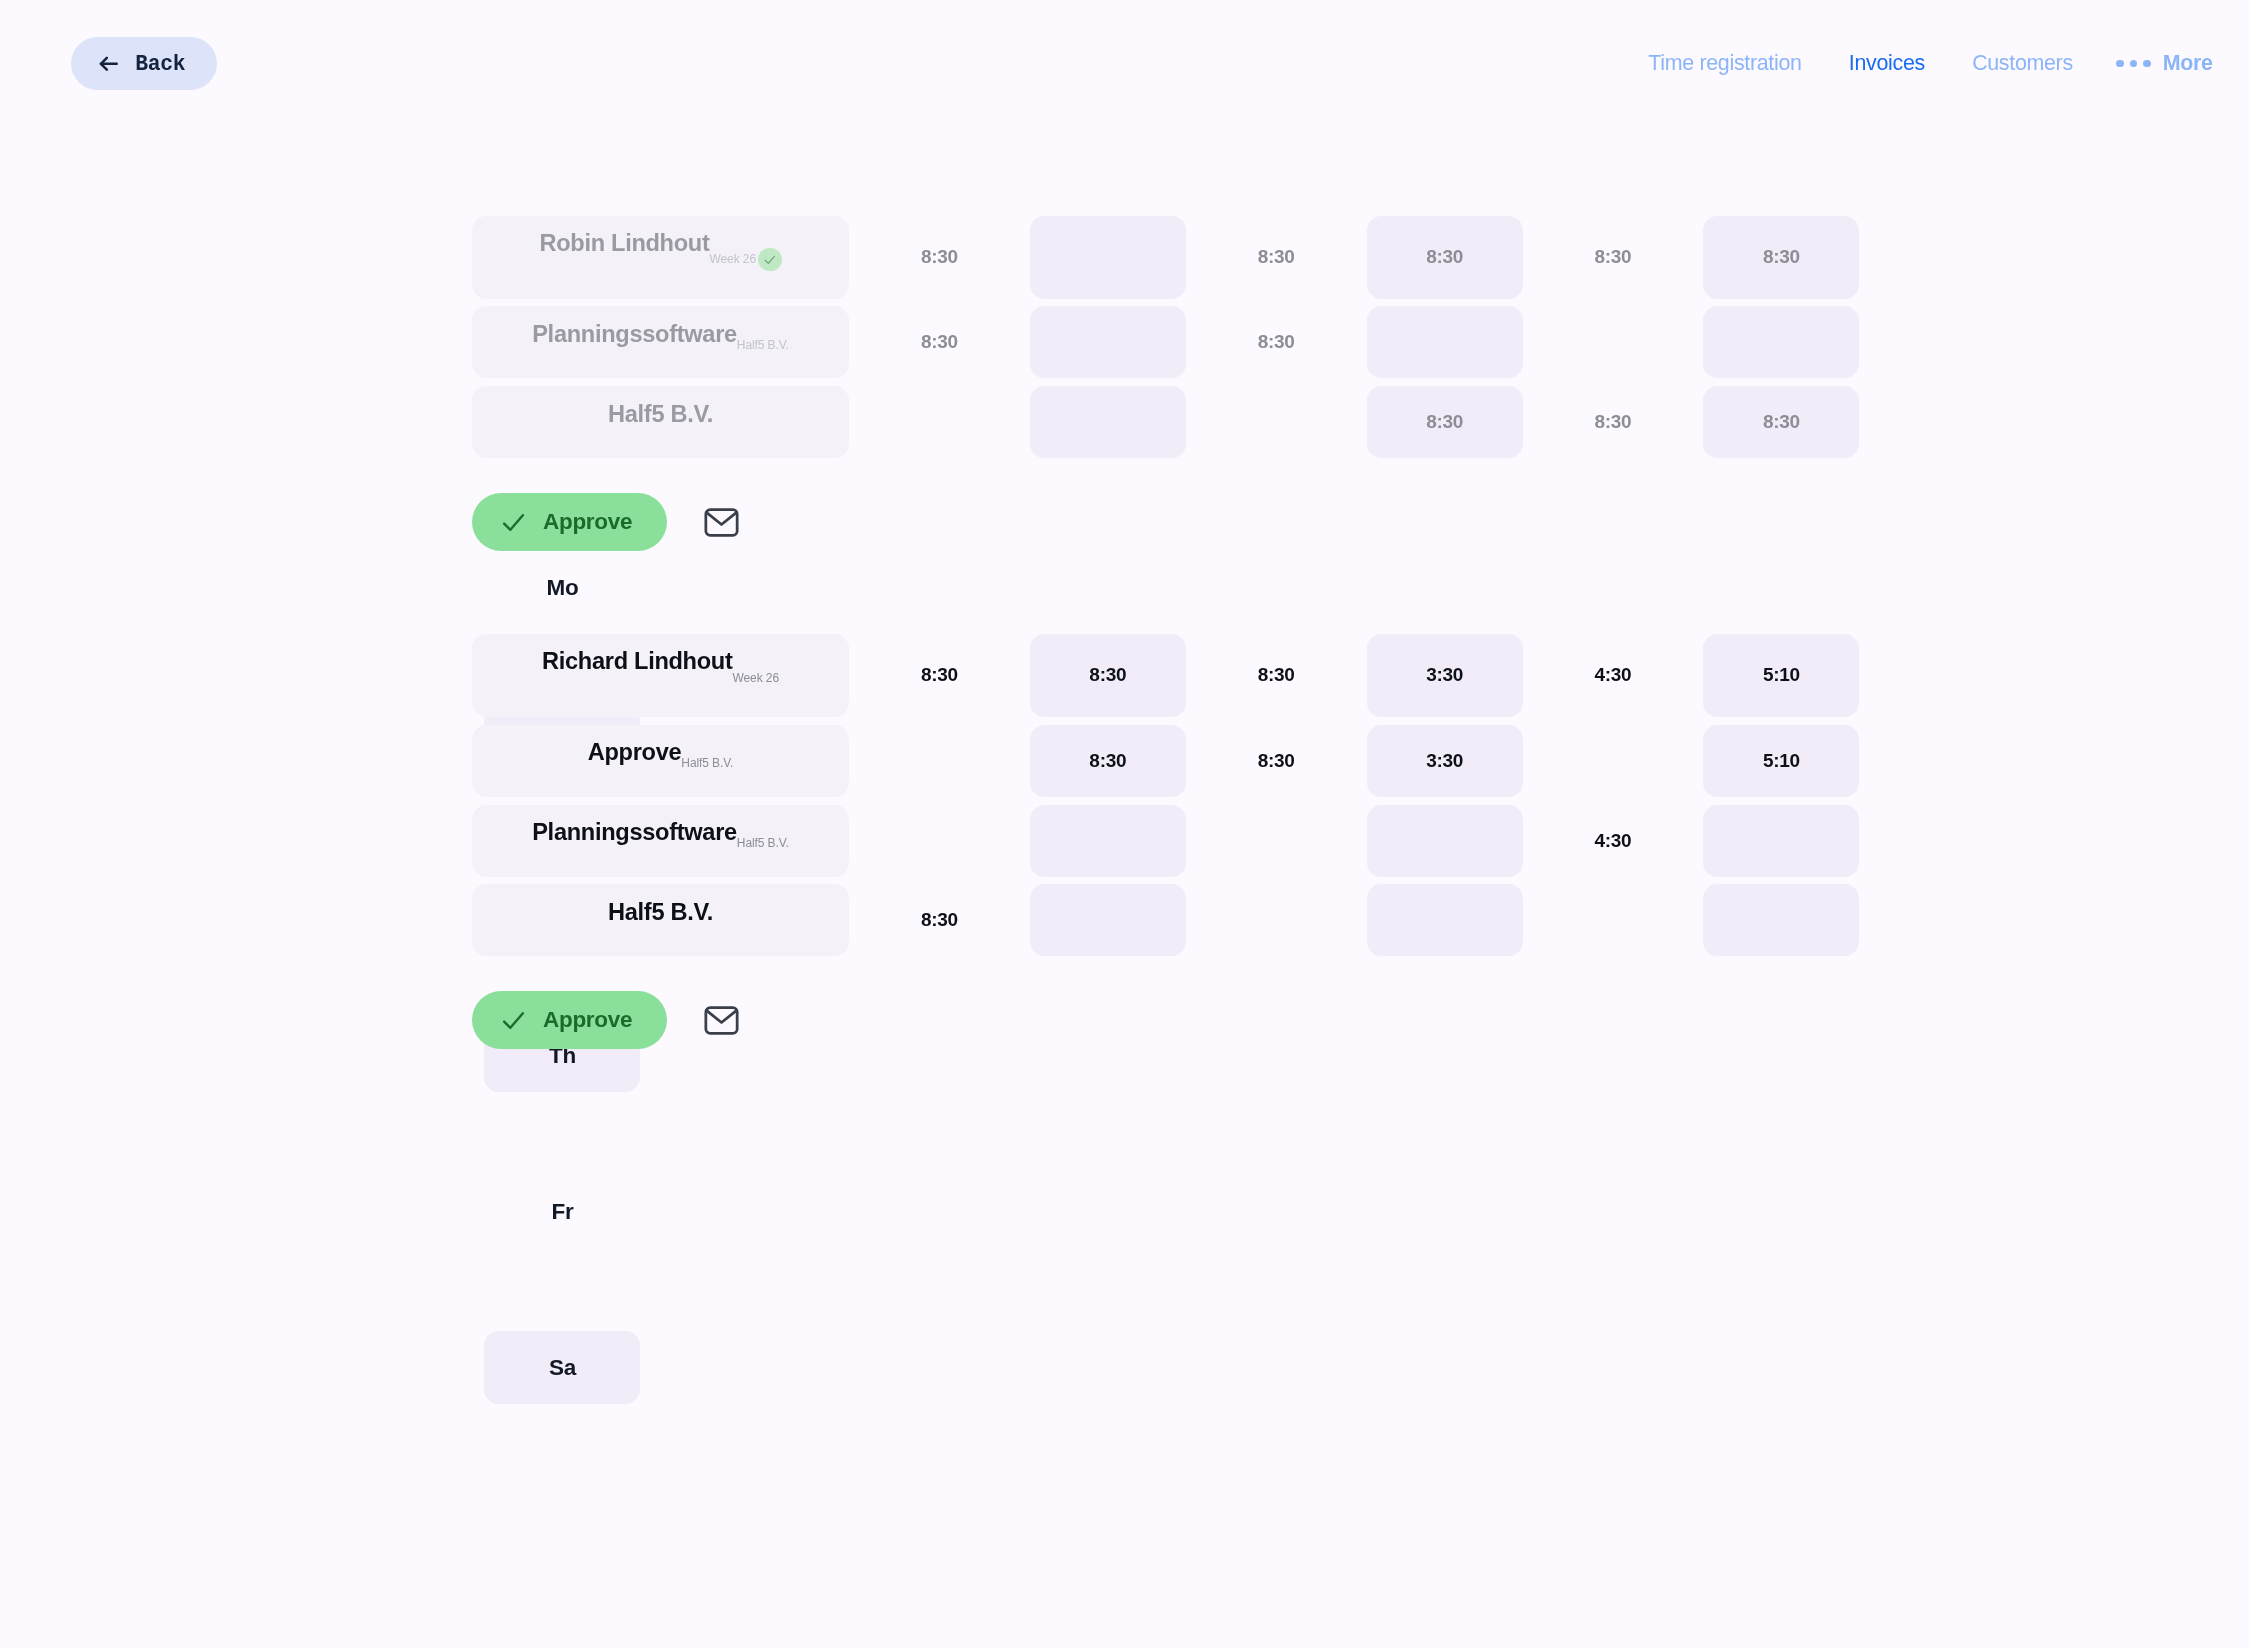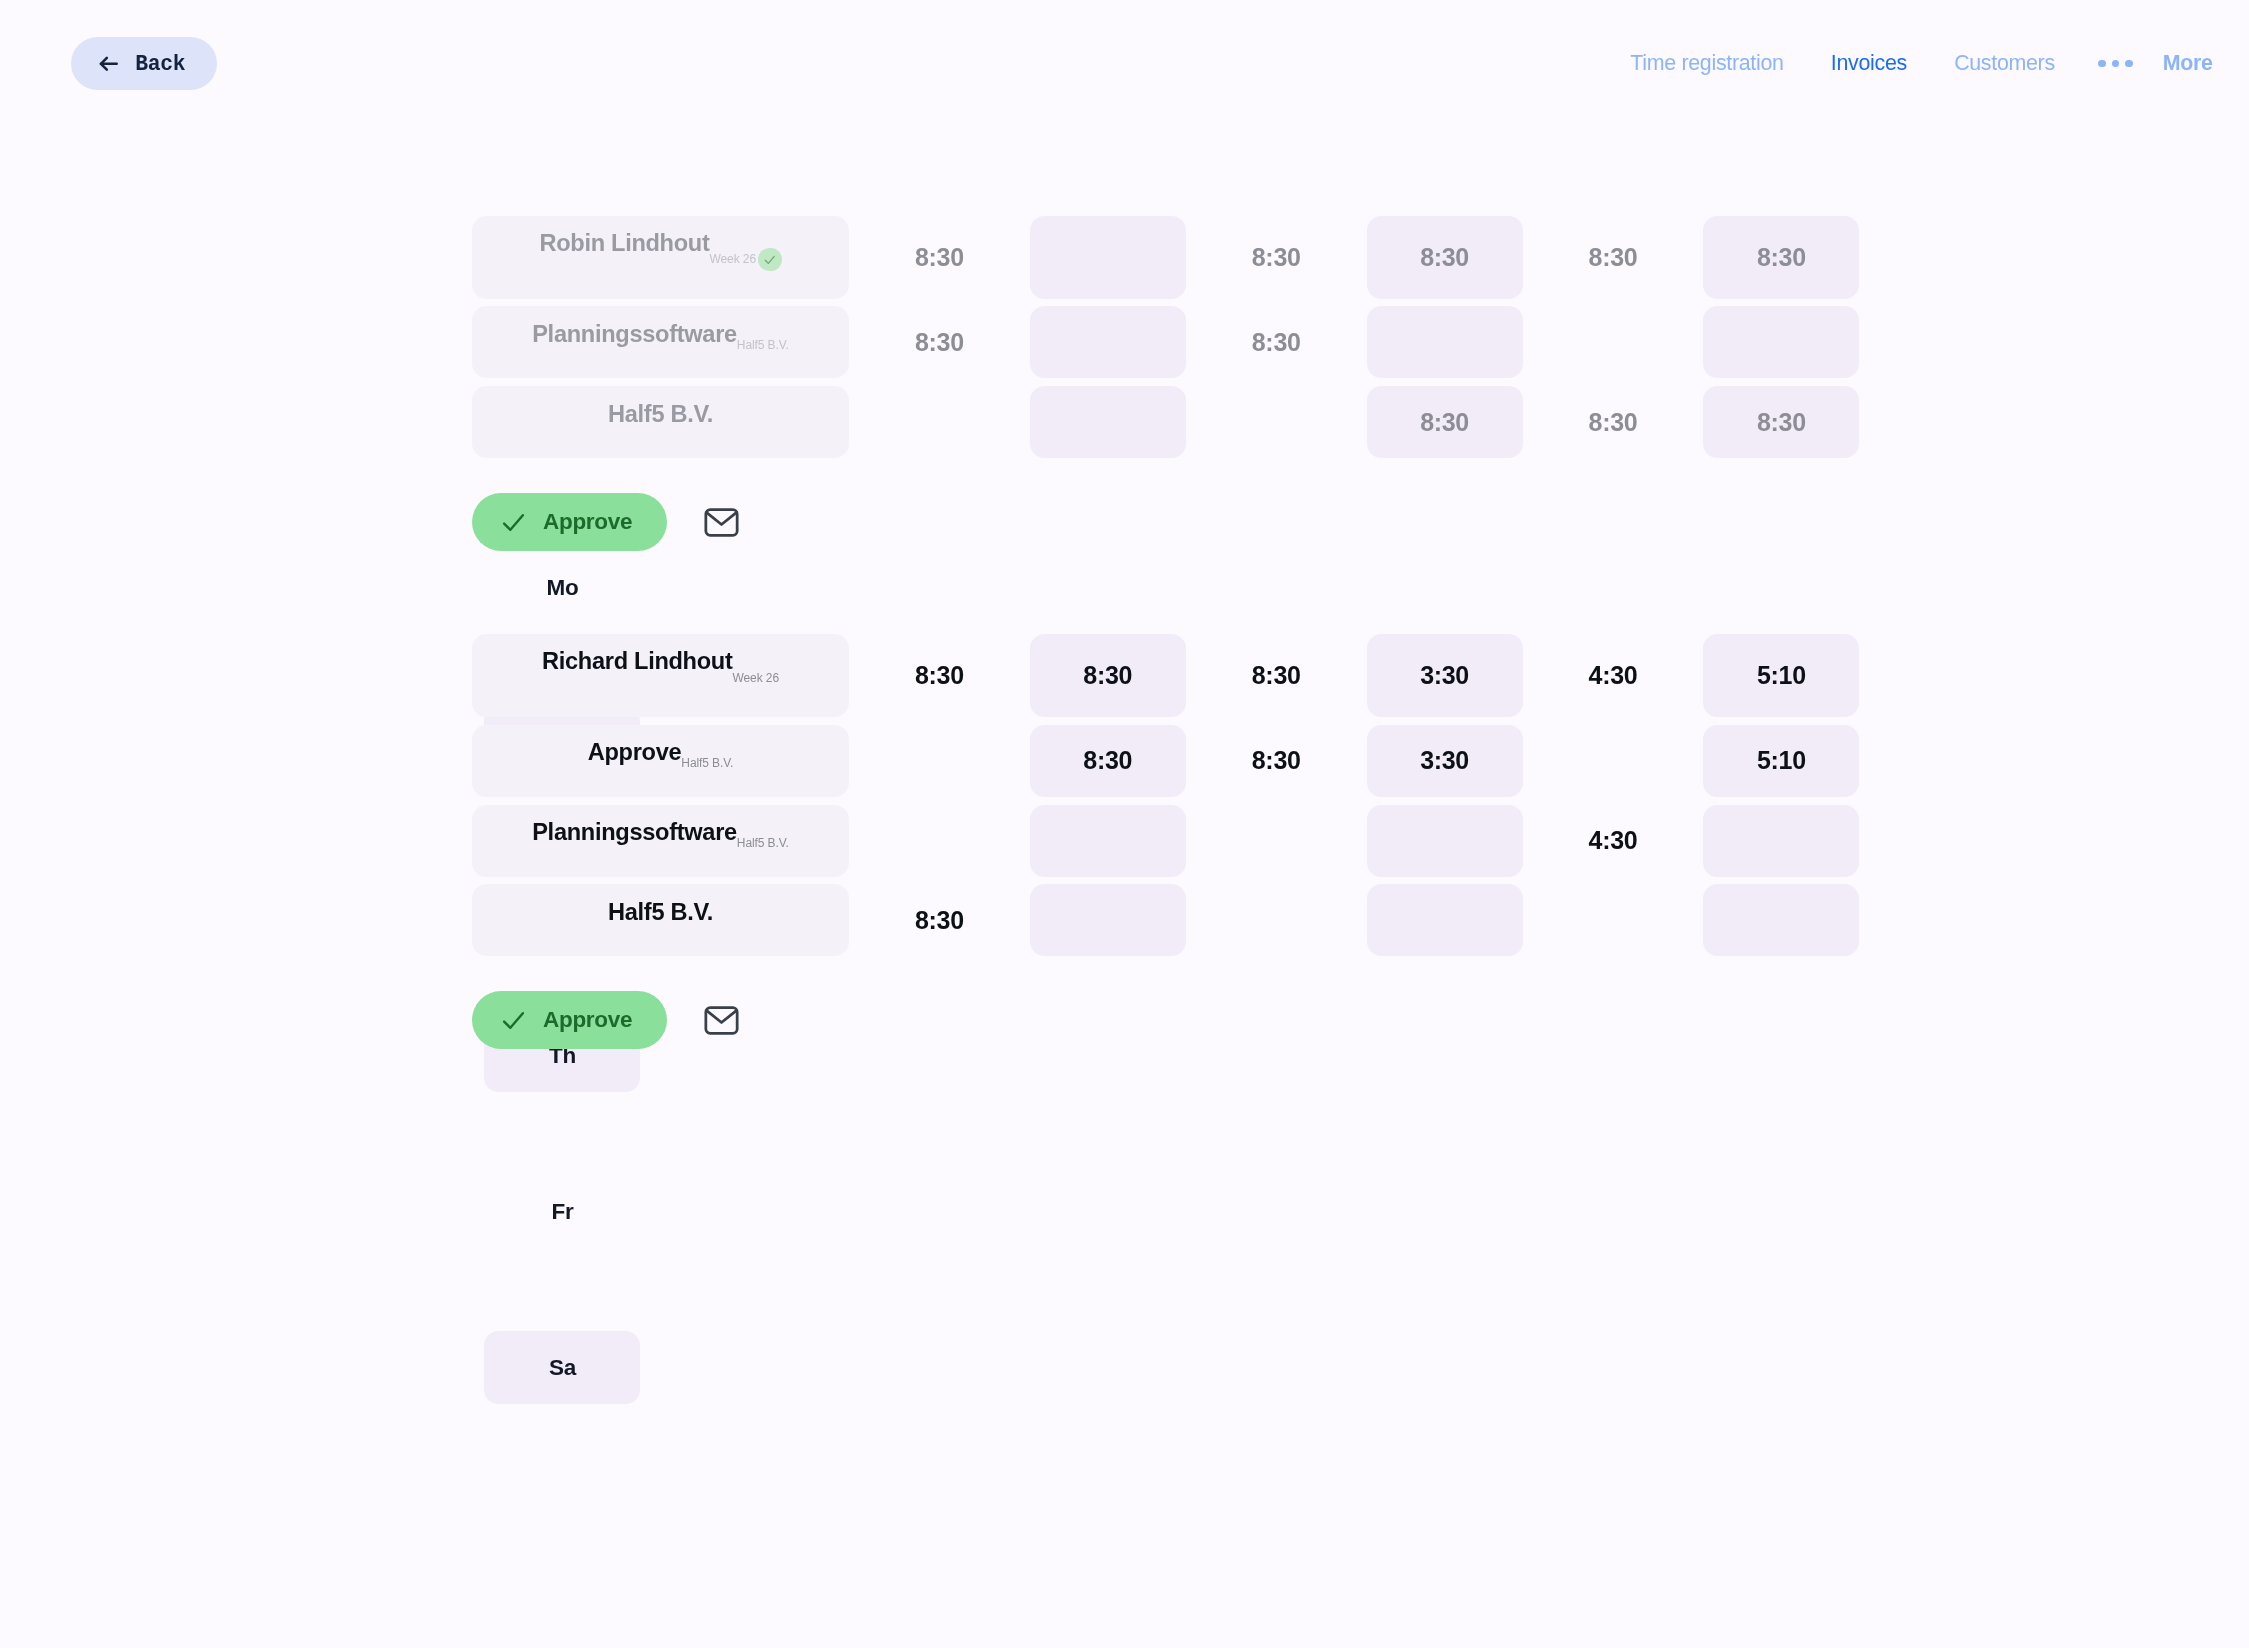--- a/index.html
+++ b/index.html
@@ -85,21 +85,21 @@
   .nav {
     margin-left: auto;
     display: flex; align-items: center; gap: 0;
   }
   .nav-item {
     font-size: 21.4px; font-weight: 400; letter-spacing: -0.3px;
     color: #8cb4f8; cursor: pointer; padding: 0 23.6px;
     white-space: nowrap;
   }
   .nav-item.active { color: #1a6cf0; }
-  .nav-more { display: flex; align-items: center; gap: 30px; padding-left: 20px; padding-right: 3.4px; cursor: pointer;}
+  .nav-more { display: flex; align-items: center; gap: 12px; padding-left: 20px; padding-right: 3.4px; cursor: pointer;}
   .dots { display: flex; gap: 6.2px; align-items: center; }
   .dots i { width: 7.3px; height: 7.3px; border-radius: 50%; background: #8cb4f8; display: block; }
   .nav-more .label { font-size: 21.4px; font-weight: 700; letter-spacing: -0.3px; color: #8cb4f8; }
 
   
   .sheet {
     position: relative;
     padding-left: 472px;
   }
 
@@ -164,21 +164,21 @@
   }
   .check-badge svg { width: 13.5px; height: 13.5px; display: block; }
 
   .cell-wrap {
     width: 156px; flex: 0 0 156px; margin-left: 12.4px;
   }
   .cell {
     width: 100%; min-height: 72px;
     border-radius: 14.6px;
     display: flex; align-items: center; justify-content: center;
-    font-size: 25px; font-weight: 700; letter-spacing: -0.3px;
+    font-size: 19px; font-weight: 700; letter-spacing: -0.3px;
   }
   .cell.shaded { background: #f1ecf8; }
 
   .big-row .label-card { min-height: 83px; }
   .big-row .cell { min-height: 83px; }
 
   
   .actions {
     display: flex; align-items: center; gap: 33px;
     margin-top: 35px; margin-bottom: 0;

